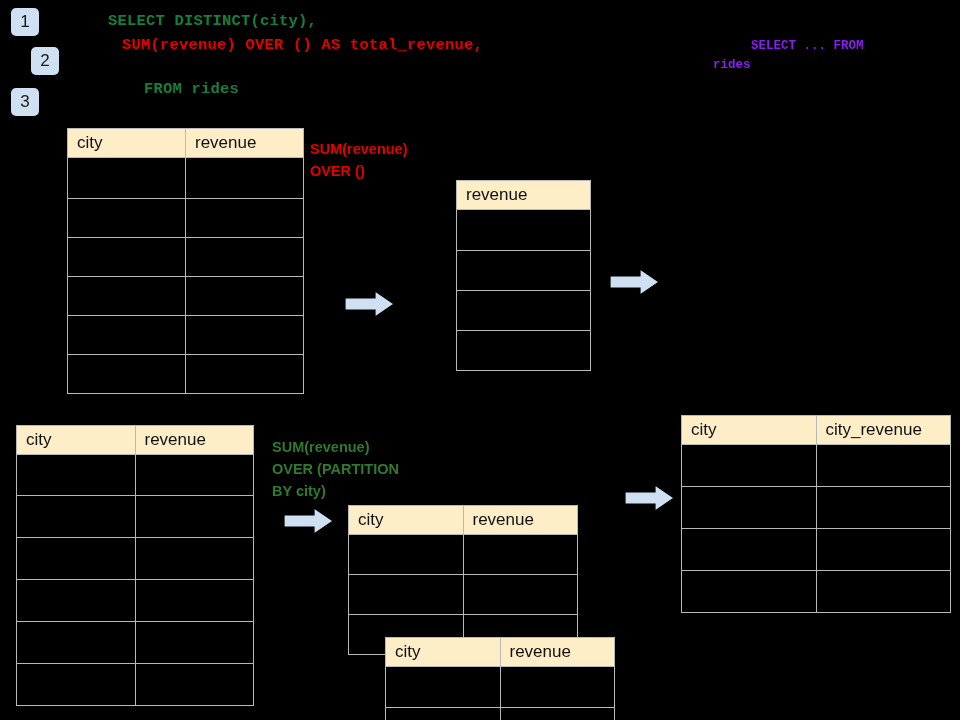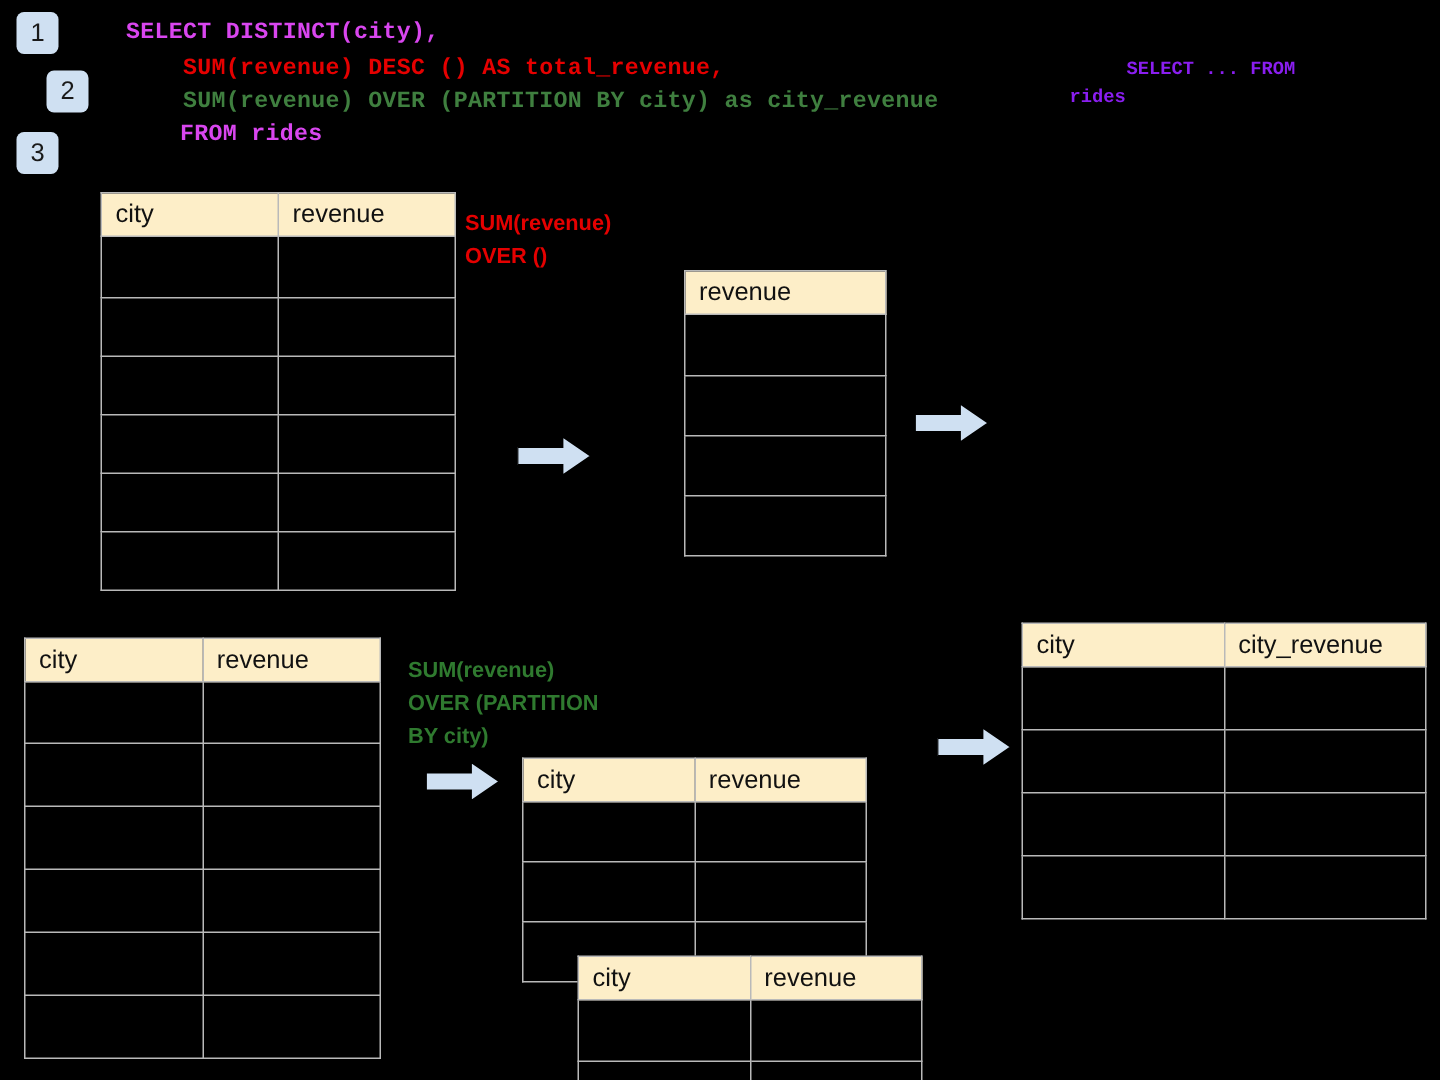--- a/index.html
+++ b/index.html
@@ -33,21 +33,21 @@
   
   .code {
     position: absolute;
     font-family: "Liberation Mono", monospace;
     font-size: 15.5px;
     line-height: 21px;
     white-space: pre;
     font-weight: bold;
     letter-spacing: 0.2px;
   }
-  .code.violet { color: #d946ef; }
+  .code.violet { color: #15803d; margin-left: 24px; }
   .code.red    { color: #e50000; }
   .code.green  { color: #3f7f3f; }
 
   .sidecode {
     position: absolute;
     font-family: "Liberation Mono", monospace;
     font-size: 12.5px;
     line-height: 19px;
     white-space: pre;
     font-weight: bold;
@@ -97,22 +97,21 @@
 </head>
 <body>
 
 <div id="canvas">
 
   <div class="badge" style="left:11px; top:8px;">1</div>
   <div class="badge" style="left:31px; top:47px;">2</div>
   <div class="badge" style="left:11px; top:88px;">3</div>
 
   <div class="code violet" style="left:84px; top:11px;">SELECT DISTINCT(city),</div>
-  <div class="code red" style="left:84px; top:35px;">    SUM(revenue) DESC () AS total_revenue,</div>
-  <div class="code green" style="left:84px; top:57px;">    SUM(revenue) OVER (PARTITION BY city) as city_revenue</div>
+  <div class="code red" style="left:84px; top:35px;">    SUM(revenue) OVER () AS total_revenue,</div>
   <div class="code violet" style="left:101px; top:79px;">  FROM rides</div>
 
   <div class="sidecode" style="left:751px; top:37px;">SELECT ... FROM</div>
   <div class="sidecode" style="left:713px; top:56px;">rides</div>
 
   <div class="annot red" style="left:310px; top:138px;">SUM(revenue)
 OVER ()</div>
   <div class="annot green" style="left:272px; top:436px;">SUM(revenue)
 OVER (PARTITION
 BY city)</div>

